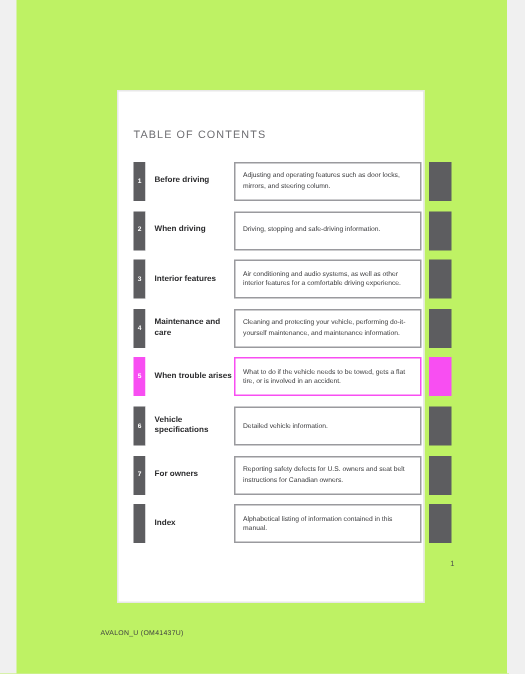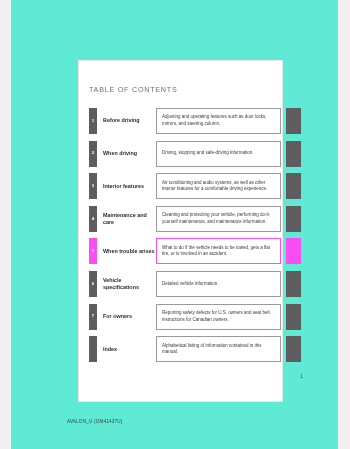--- a/index.html
+++ b/index.html
@@ -13,21 +13,21 @@
     font-family: "Liberation Sans", sans-serif;
     overflow: hidden;
   }
 
   .page-sheet {
     position: absolute;
     left: 11px;
     top: 0px;
     width: 327px;
     height: 449px;
-    background: #5eead4;
+    background: #bef264;
     box-sizing: border-box;
   }
 
   .content-frame {
     position: absolute;
     left: 67px;
     top: 60px;
     width: 205px;
     height: 342px;
     border: 1px solid #e8e8e8;

